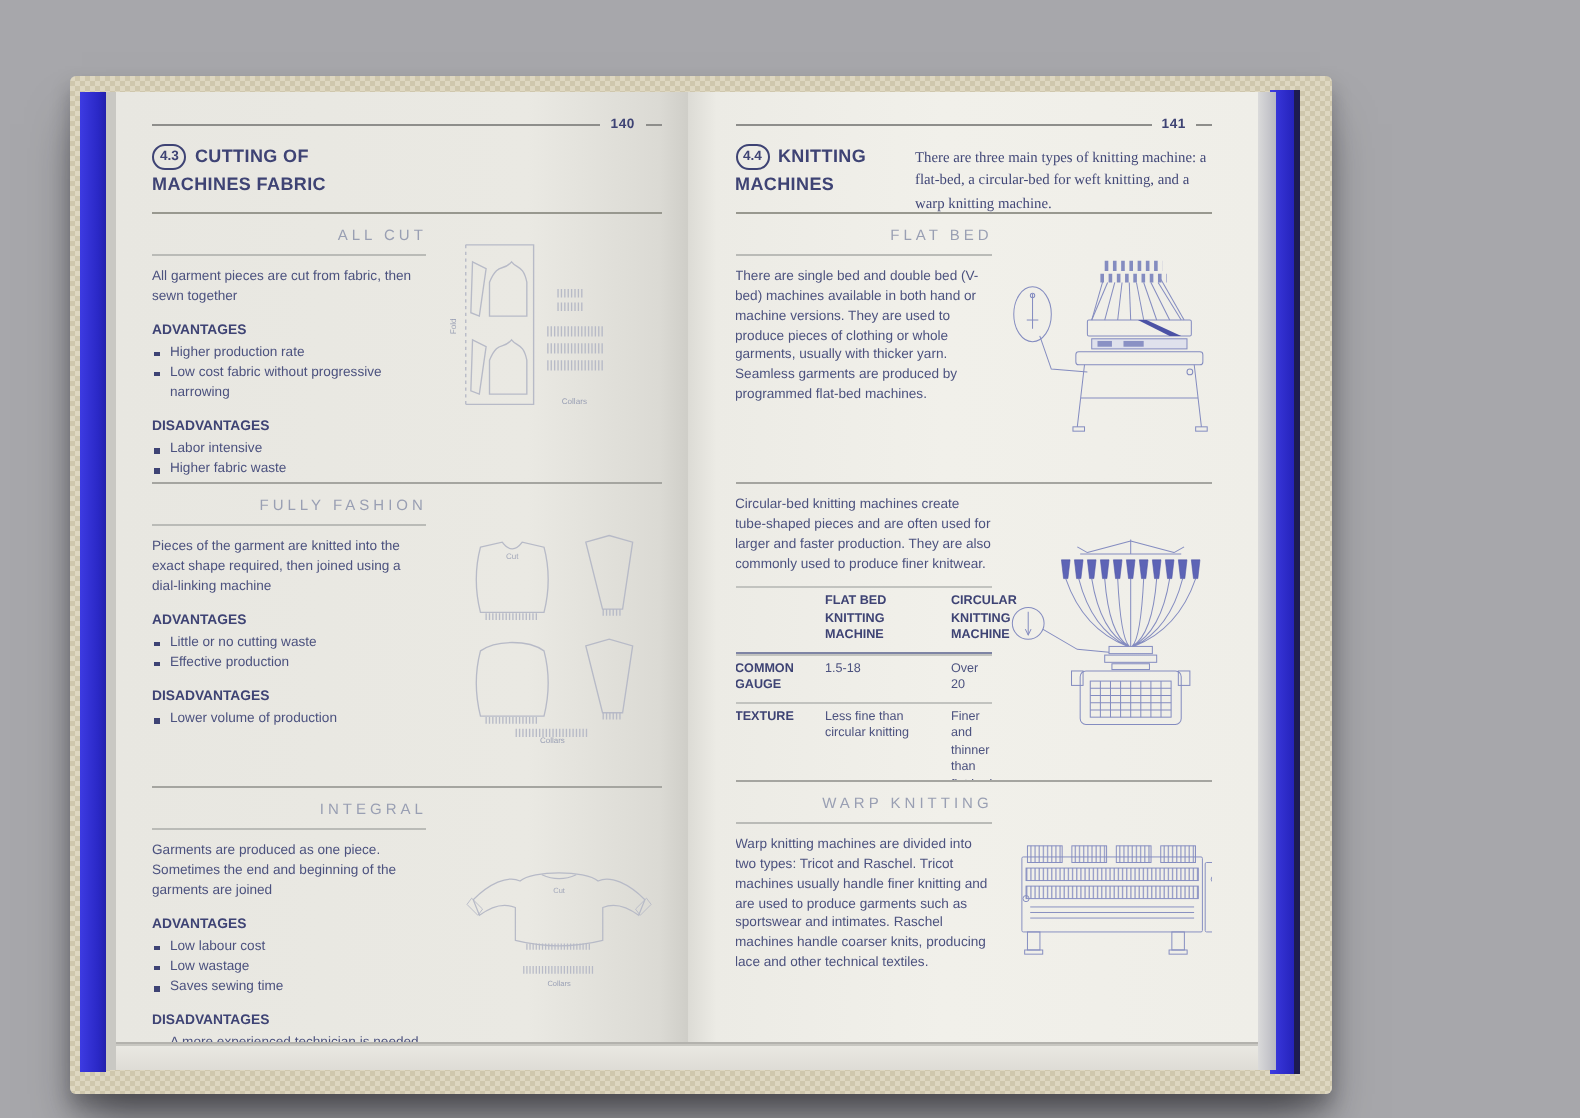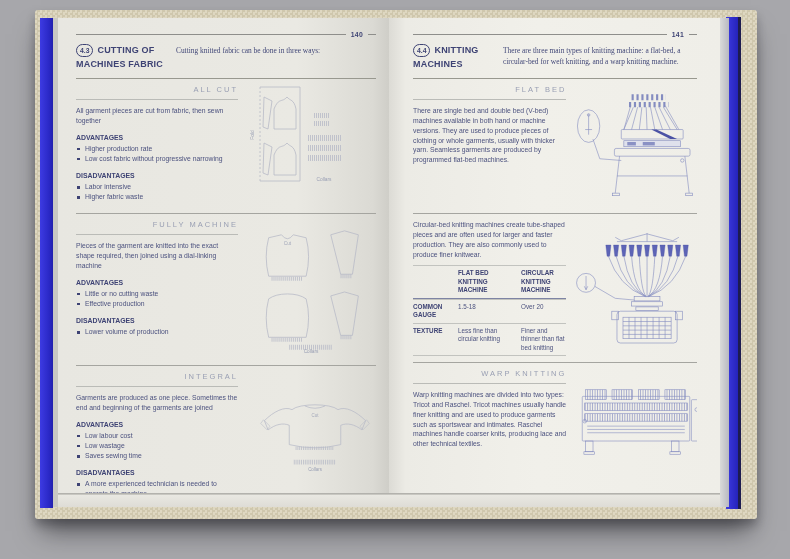--- a/index.html
+++ b/index.html
@@ -1,19 +1,19 @@
 <!DOCTYPE html>
 <html><head>
 <meta charset="utf-8">
 <style>
   html,body{margin:0;padding:0}
   .stage{position:relative;width:790px;height:559px;background:#a7a7ab;overflow:hidden;
          font-family:"Liberation Sans",sans-serif;}
   
-  .book{position:absolute;left:35px;top:10px;width:722px;height:509px;border-radius:3px;
+  .book{position:absolute;left:35px;top:38px;width:631px;height:509px;border-radius:3px;
         background:conic-gradient(#cfc7ad 0 25%, #ded7c1 0 50%, #cfc7ad 0 75%, #ded7c1 0) 0 0 / 5px 5px;
         box-shadow:0 18px 24px -6px rgba(22,22,28,.55), 0 6px 10px rgba(22,22,28,.28);}
   .endpaper-l{position:absolute;left:5px;top:8px;bottom:11px;width:13px;
         background:linear-gradient(90deg,#3d3be2,#2a28c6 70%,#2220ad);}
   .endpaper-r{position:absolute;right:16px;top:7px;bottom:10px;width:12px;
         background:linear-gradient(90deg,#3d3be2,#2523bb);border-right:3px solid #1d1c50;}
   .fore-edge-l{position:absolute;left:18px;top:8px;bottom:12px;width:5px;background:#c9c8c3;}
   .fore-edge-r{position:absolute;right:28px;top:8px;bottom:12px;width:9px;
         background:linear-gradient(90deg,#dadada,#b8b8c1);}
   .pages{position:absolute;left:23px;right:37px;top:8px;bottom:12px;display:flex;}
@@ -86,21 +86,20 @@
           </div>
 
           <div class="phead">
             <div class="phead-l">
               <div class="r1">
                 <span class="pill">4.3</span>
                 <span class="ht">CUTTING OF</span>
               </div>
               <div class="ht">MACHINES FABRIC</div>
             </div>
-            <div class="intro">Cutting knitted fabric can be done in three ways:</div>
           </div>
           <div class="hrule"></div>
 
           <section class="sec s1">
             <div class="sec-text">
               <div class="sec-title">ALL CUT</div>
               <p class="body">All garment pieces are cut from fabric, then sewn together</p>
               <div class="lbl">ADVANTAGES</div>
               <ul class="blist">
                 <li>Higher production rate</li>
@@ -128,21 +127,21 @@
                   <line x1="62" y1="73" x2="95" y2="73" stroke-width="6" stroke-dasharray="0.8,1.2"></line>
                 </g>
                 <text class="dlabel" text-anchor="middle" transform="translate(8,50) rotate(-90)">Fold</text>
                 <text class="dlabel" x="78" y="96" text-anchor="middle">Collars</text>
               </svg>
             </div>
           </section>
 
           <section class="sec s2">
             <div class="sec-text">
-              <div class="sec-title">FULLY MACHINE</div>
+              <div class="sec-title">FULLY FASHION</div>
               <p class="body">Pieces of the garment are knitted into the exact shape required, then joined using a dial-linking machine</p>
               <div class="lbl">ADVANTAGES</div>
               <ul class="blist">
                 <li>Little or no cutting waste</li>
                 <li>Effective production</li>
               </ul>
               <div class="lbl">DISADVANTAGES</div>
               <ul class="blist">
                 <li>Lower volume of production</li>
               </ul>

